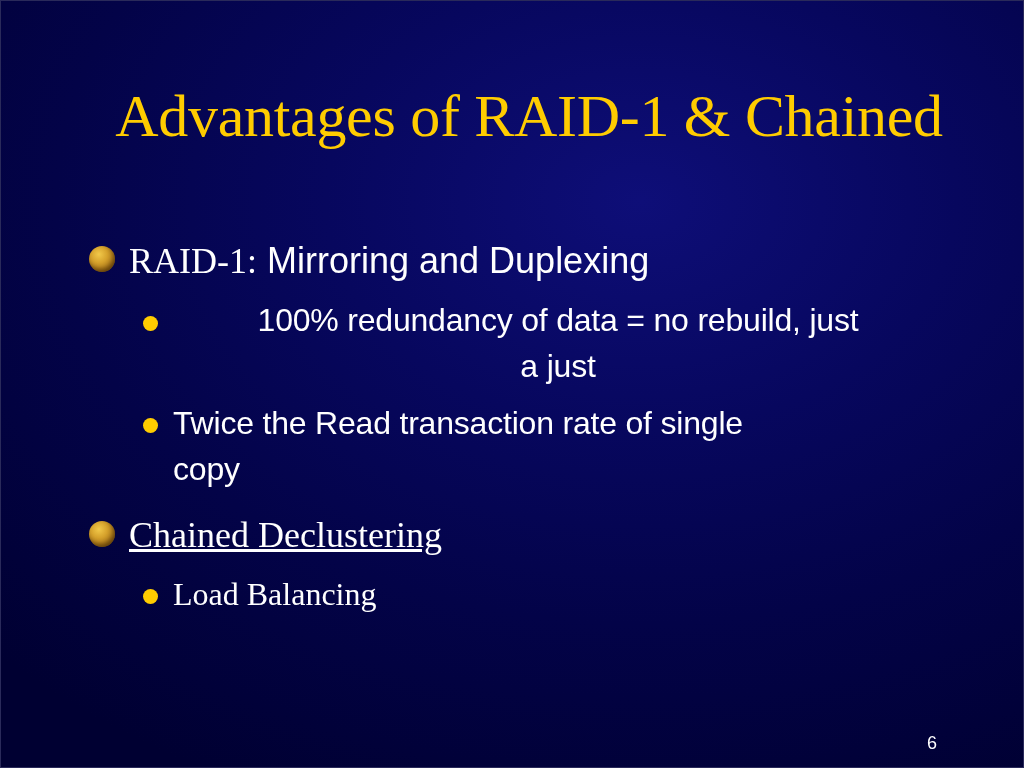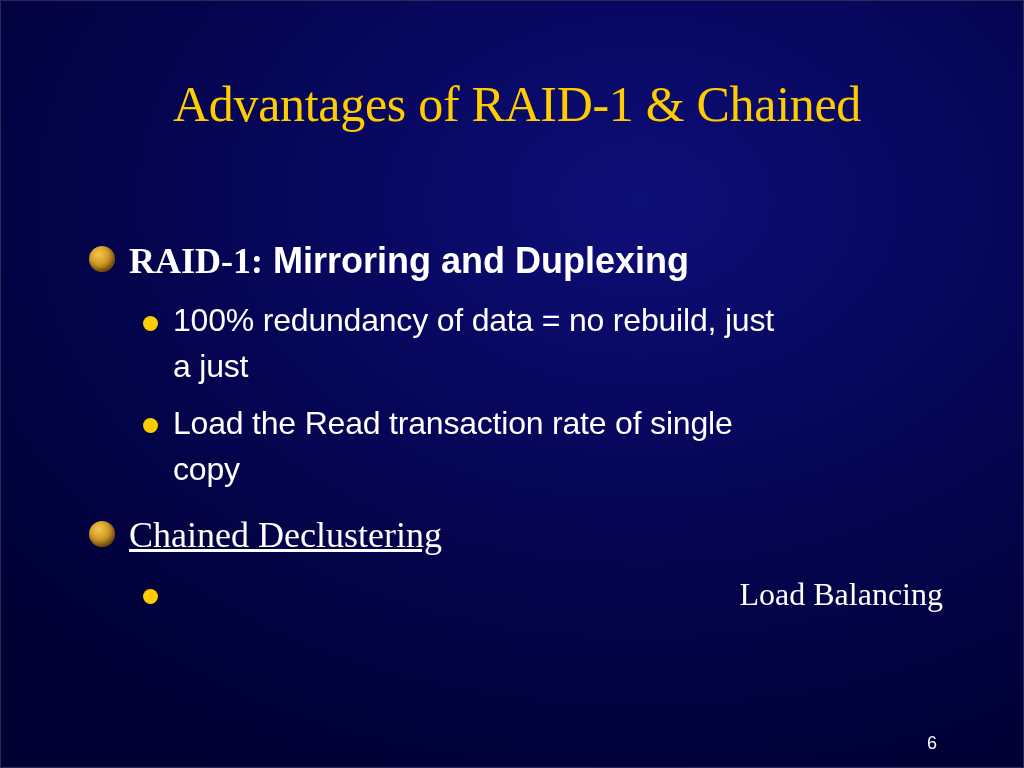--- a/index.html
+++ b/index.html
@@ -23,24 +23,24 @@
       background:
         radial-gradient(ellipse 900px 650px at 640px 200px, #0e0e78 0%, #07075e 35%, #030348 65%, #000032 100%);
     }
     .title {
       position: absolute;
       left: 60px;
       top: 68px;
       width: 904px;
       text-align: center;
       font-family: "Liberation Serif", "DejaVu Serif", serif;
-      font-size: 50px;
+      font-size: 60px;
       line-height: 62px;
       color: #ffcc00;
-      margin: 4px;
+      margin: 16px;
       font-weight: normal;
       letter-spacing: -0.3px;
     }
     .bullet-l1 {
       position: absolute;
       left: 88px;
       white-space: nowrap;
     }
     .sphere {
       position: absolute;
@@ -101,45 +101,45 @@
 <body>
 
 <div class="slide">
 
   <h1 class="title">
     <span>Advantages of RAID-1 &amp; Chained</span><br>
   </h1>
 
   <div class="bullet-l1" style="top:240px;">
     <span class="sphere" style="top:5px;"></span>
-    <span class="l1-text" style="top:0px;font-weight:bold;"><span class="serif">RAID-1:</span><span class="sans"> Mirroring and Duplexing</span></span>
+    <span class="l1-text" style="top:0px;"><span class="serif">RAID-1:</span><span class="sans"> Mirroring and Duplexing</span></span>
   </div>
 
   <div class="bullet-l2" style="top:296px;">
     <span class="dot" style="top:19px;"></span>
-    <div class="l2-text sans" style="top:0px;">
+    <div class="l2-text sans" style="top:0px;text-align:center;">
       <span>100% redundancy of data = no rebuild, just</span><br>
       <span>a just</span>
     </div>
   </div>
 
   <div class="bullet-l2" style="top:399px;">
     <span class="dot" style="top:18px;"></span>
     <div class="l2-text sans" style="top:0px;">
-      <span>Load the Read transaction rate of single</span><br>
+      <span>Twice the Read transaction rate of single</span><br>
       <span>copy</span>
     </div>
   </div>
 
   <div class="bullet-l1" style="top:514px;">
     <span class="sphere" style="top:6px;"></span>
     <span class="l1-text serif" style="top:0px;text-decoration:underline;">Chained Declustering</span>
   </div>
 
   <div class="bullet-l2" style="top:570px;">
     <span class="dot" style="top:18px;"></span>
-    <div class="l2-text serif" style="top:0px;text-align:right;">
+    <div class="l2-text serif" style="top:0px;">
       <span>Load Balancing</span>
     </div>
   </div>
 
   <div class="slide-number">6</div>
 </div>
 
 </body></html>

